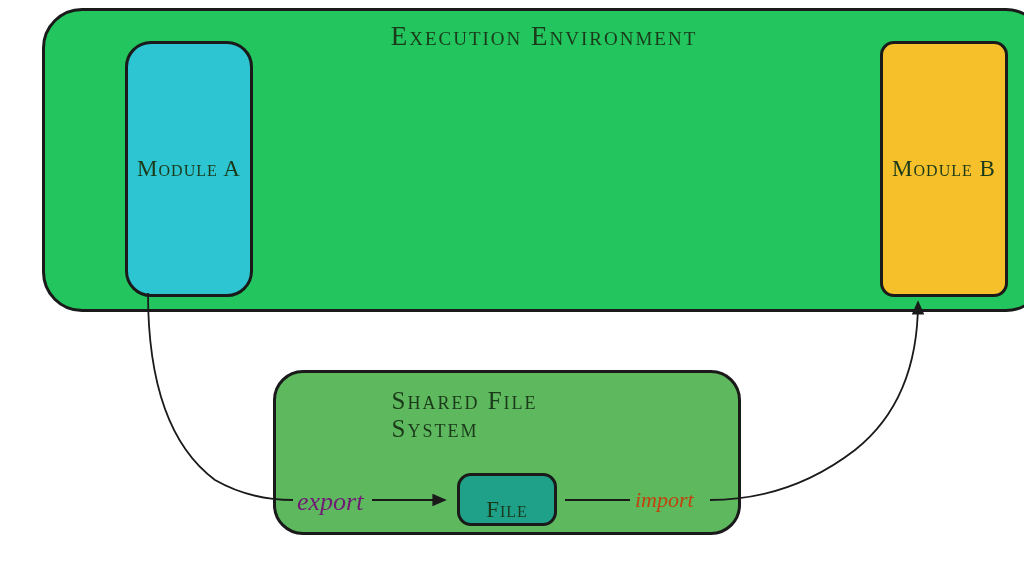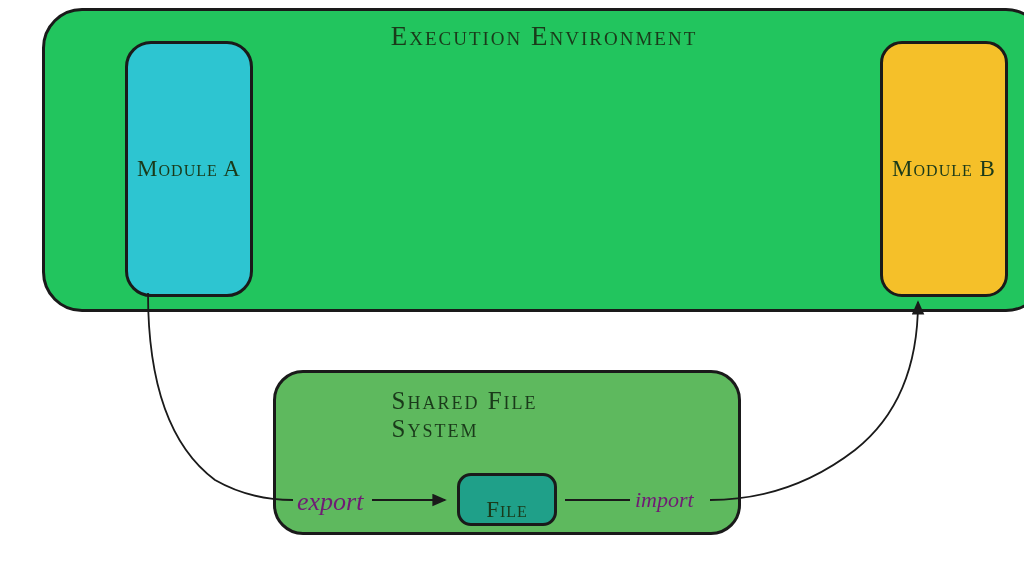--- a/index.html
+++ b/index.html
@@ -50,21 +50,21 @@
       justify-content: center;
     }
     .module-b {
       position: absolute;
       right: 35px;
       top: 30px;
       width: 128px;
       height: 256px;
       background: #f5c029;
       border: 3px solid #1a1a1a;
-      border-radius: 22px;
+      border-radius: 14px;
       display: flex;
       align-items: center;
       justify-content: center;
     }
     .module-label {
       font-variant: small-caps;
       font-size: 23px;
       font-weight: 500;
       letter-spacing: 1px;
       color: #1a3a1a;
@@ -120,21 +120,21 @@
       font-size: 26px;
       color: #701a75;
       font-family: Georgia, serif;
     }
     .label-import {
       position: absolute;
       left: 635px;
       top: 487px;
       font-style: italic;
       font-size: 22px;
-      color: #701a75;
+      color: #c2410c;
       font-family: Georgia, serif;
     }
     .svg-arrows {
       position: absolute;
       left: 0;
       top: 0;
       width: 1024px;
       height: 565px;
       pointer-events: none;
     }

